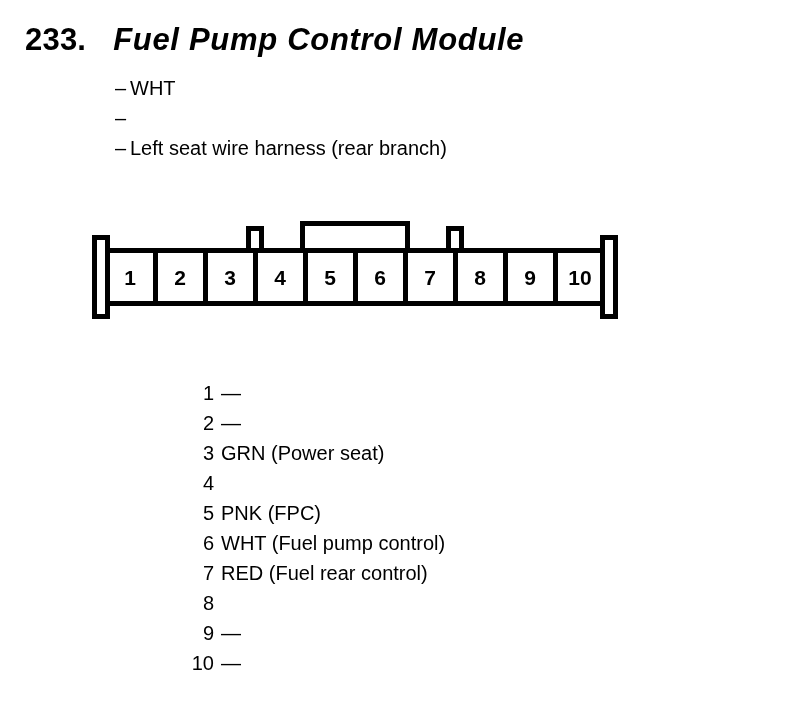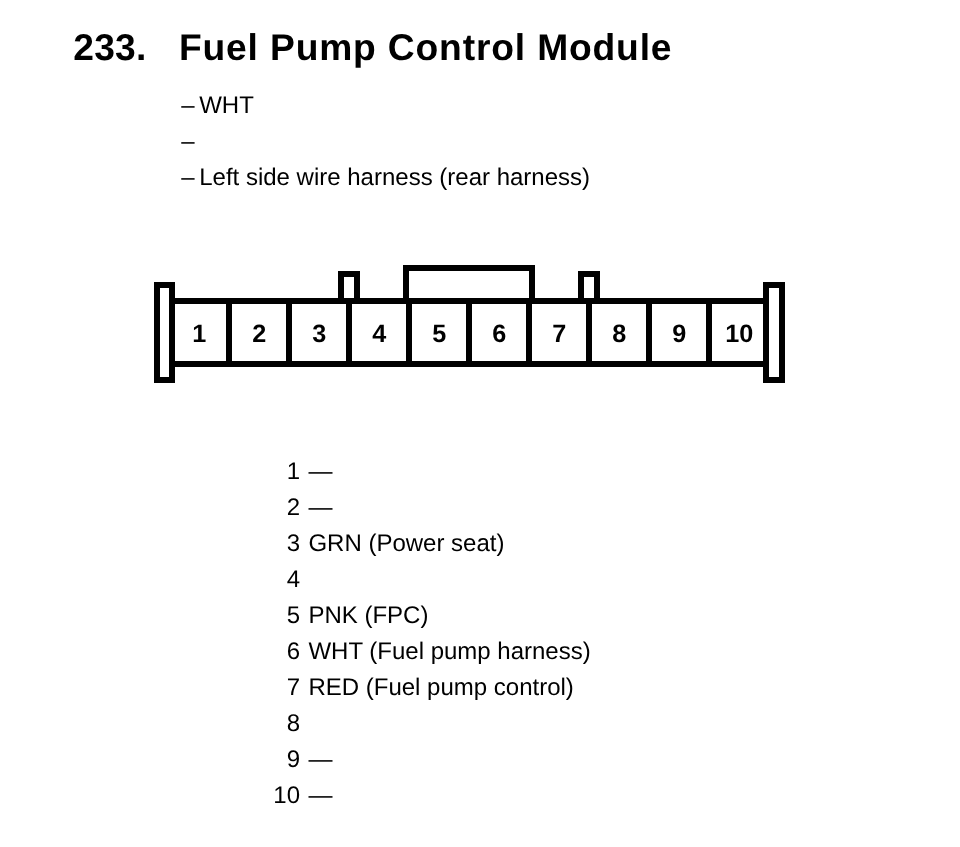--- a/index.html
+++ b/index.html
@@ -4,36 +4,35 @@
 <style>
   html, body { margin: 0; padding: 0; }
   .page {
     position: relative;
     width: 684px;
     height: 706px;
     background: #ffffff;
     color: #000000;
     font-family: "Liberation Sans", sans-serif;
     overflow: hidden;
-    margin-left: 36px;
   }
 
   
   .title-row {
     position: absolute;
     left: 25px;
     top: 24px;
     display: flex;
     font-size: 31px;
     line-height: 31px;
     font-weight: bold;
     white-space: nowrap;
   }
   .title-index { letter-spacing: 0.2px; }
-  .title-text { margin-left: 27px; letter-spacing: 0.7px; }
+  .title-text { margin-left: 27px; letter-spacing: 0.7px; font-style: italic; }
 
   
   .notes {
     position: absolute;
     left: 115px;
     top: 73px;
     font-size: 20px;
     line-height: 30px;
   }
   .note-row { display: flex; white-space: nowrap; }
@@ -74,21 +73,21 @@
   <div class="notes">
     <div class="note-row">
       <span class="note-dash">–</span>
       <span>WHT</span>
     </div>
     <div class="note-row">
       <span class="note-dash">–</span>
     </div>
     <div class="note-row">
       <span class="note-dash">–</span>
-      <span>Left side wire harness (rear harness)</span>
+      <span>Left seat wire harness (rear branch)</span>
     </div>
   </div>
 
   <div class="connector-wrap">
     <svg width="536" height="110" viewBox="0 0 536 110" xmlns="http://www.w3.org/2000/svg">
       <g fill="#ffffff" stroke="#000000" stroke-width="5" shape-rendering="crispEdges">
 
         <rect x="160.5" y="12.5" width="13" height="24"></rect>
         <rect x="214.5" y="7.5" width="105" height="29"></rect>
         <rect x="360.5" y="12.5" width="13" height="24"></rect>
@@ -138,25 +137,25 @@
     </div>
     <div class="pin-row">
       <span class="pin-num">4</span>
     </div>
     <div class="pin-row">
       <span class="pin-num">5</span>
       <span class="pin-label">PNK (FPC)</span>
     </div>
     <div class="pin-row">
       <span class="pin-num">6</span>
-      <span class="pin-label">WHT (Fuel pump harness)</span>
+      <span class="pin-label">WHT (Fuel pump control)</span>
     </div>
     <div class="pin-row">
       <span class="pin-num">7</span>
-      <span class="pin-label">RED (Fuel pump control)</span>
+      <span class="pin-label">RED (Fuel rear control)</span>
     </div>
     <div class="pin-row">
       <span class="pin-num">8</span>
     </div>
     <div class="pin-row">
       <span class="pin-num">9</span>
       <span class="pin-label">—</span>
     </div>
     <div class="pin-row">
       <span class="pin-num">10</span>

